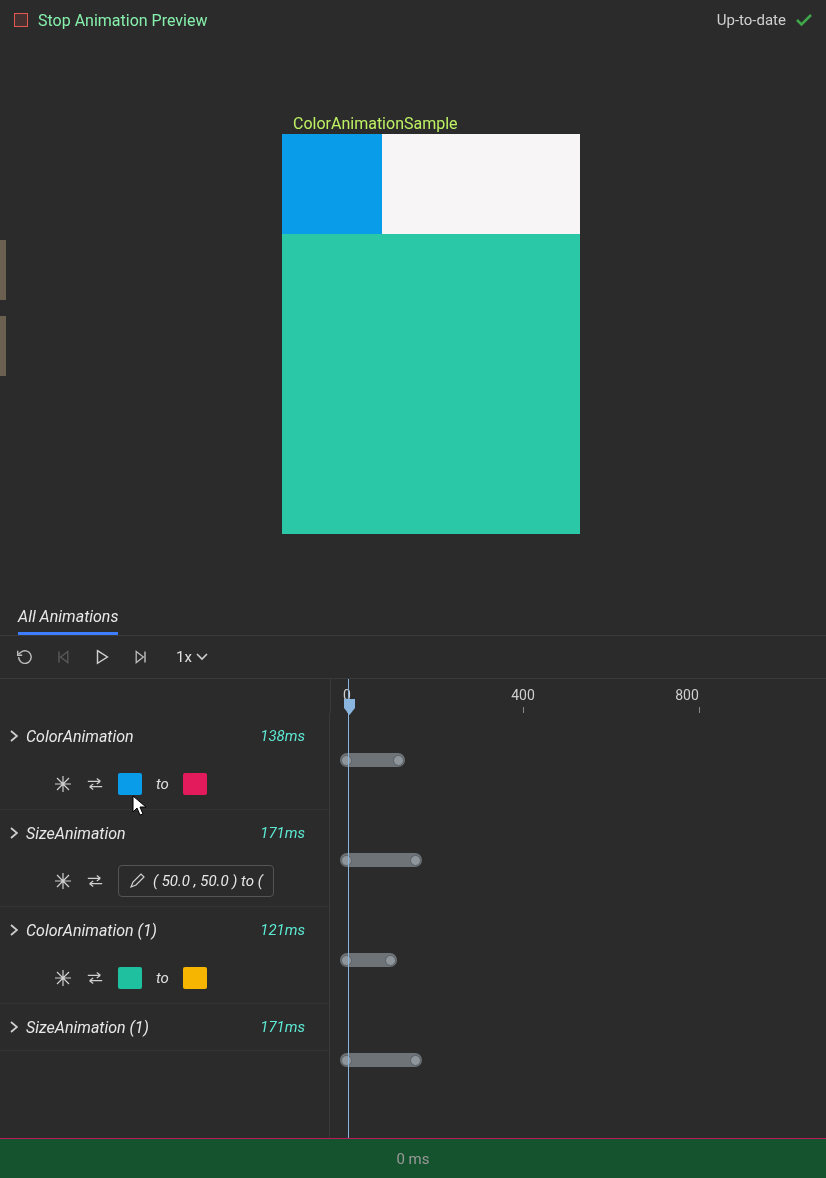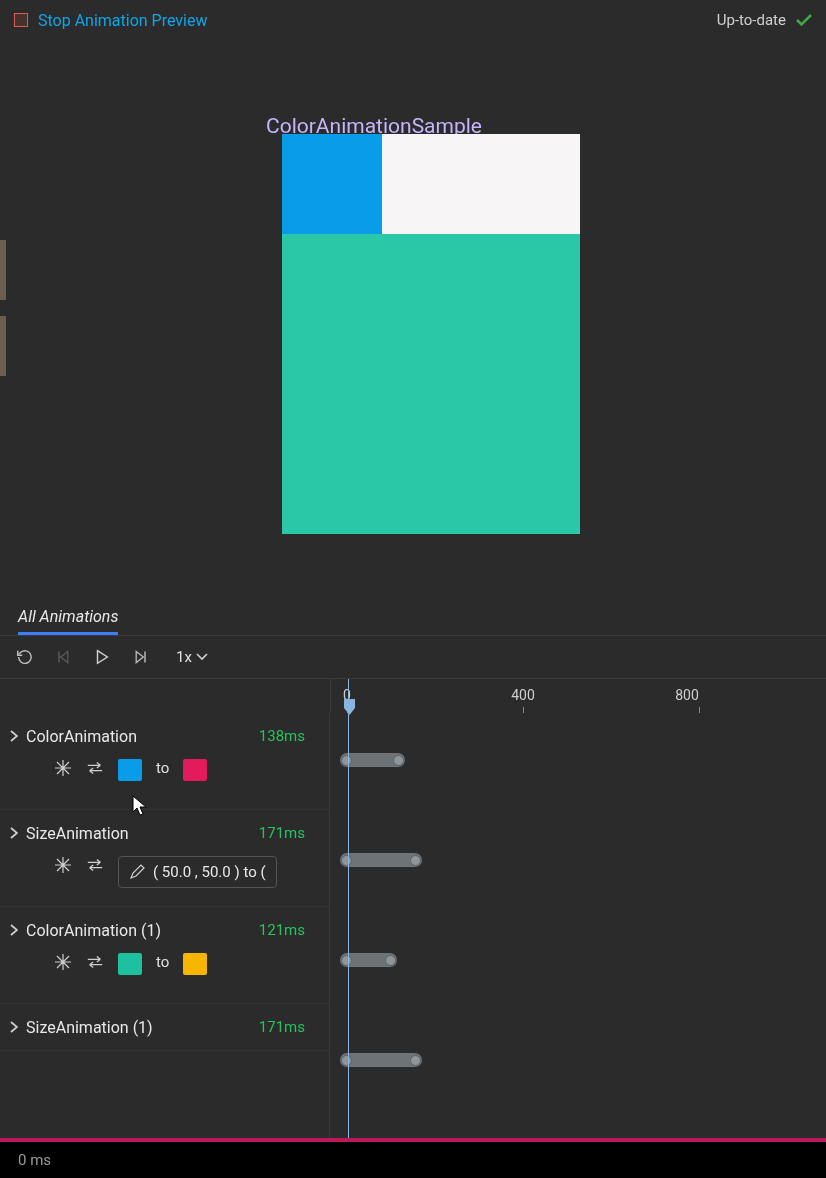--- a/index.html
+++ b/index.html
@@ -2,28 +2,28 @@
 <html><head>
 <meta charset="utf-8">
 <style>
   * { box-sizing: border-box; margin: 0; padding: 0; }
   html, body { width: 826px; height: 1178px; background: #2b2b2b; color: #d4d4d4; font-family: -apple-system, "Segoe UI", Roboto, sans-serif; font-size: 15px; overflow: hidden; }
   .root { display: flex; flex-direction: column; height: 100%; }
 
   
   .topbar { display: flex; align-items: center; height: 40px; padding: 0 14px; gap: 10px; }
   .stop-icon-box { width: 14px; height: 14px; border: 1.5px solid #e05a4f; background: rgba(224,90,79,0.15); }
-  .topbar-title { color: #0ea5e9; font-size: 16px; }
+  .topbar-title { color: #86efac; font-size: 16px; }
   .spacer { flex: 1; }
   .status-text { color: #d0d0d0; font-size: 15px; }
   .check-icon { width: 16px; height: 14px; }
 
   
   .preview-area { height: 560px; position: relative; background: #2b2b2b; }
-  .preview-title { position: absolute; left: 266px; top: 74px; color: #c4b5fd; font-size: 21px; }
+  .preview-title { position: absolute; left: 293px; top: 74px; color: #bef264; font-size: 16px; }
   .preview-canvas { position: absolute; left: 282px; top: 94px; width: 298px; height: 400px; background: #2bc8a8; }
   .preview-top-white { position: absolute; left: 0; top: 0; width: 100%; height: 100px; background: #f8f5f7; }
   .preview-blue { position: absolute; left: 0; top: 0; width: 100px; height: 100px; background: #099de9; }
 
   
   .left-edge { position: absolute; left: 0; top: 200px; width: 6px; height: 60px; background: #6b5f4f; }
   .left-edge2 { position: absolute; left: 0; top: 276px; width: 6px; height: 60px; background: #6b5f4f; }
 
   
   .tab-row { display: flex; align-items: flex-end; height: 36px; padding: 0 18px; border-bottom: 1px solid #3a3a3a; }
@@ -36,42 +36,42 @@
   .speed { display: flex; align-items: center; gap: 4px; color: #e0e0e0; margin-left: 6px; }
 
   
   .timeline-wrap { position: relative; flex: 1; border-top: 1px solid #3a3a3a; }
   .timeline-header { position: absolute; left: 330px; right: 0; top: 0; height: 34px; border-left: 1px solid #3a3a3a; }
   .tick-label { position: absolute; top: 8px; color: #cfcfcf; font-size: 14px; transform: translateX(-50%); }
   .tick-mark { position: absolute; top: 28px; width: 1px; height: 6px; background: #888; }
   .playhead { position: absolute; top: 0; bottom: 0; width: 0; border-left: 1.5px solid #8ab5de; z-index: 5; }
   .playhead-handle { position: absolute; left: -5.5px; top: 20px; width: 11px; height: 16px; }
 
-  .track-area { position: absolute; left: 0; right: 0; top: 34px; bottom: 40px; overflow: hidden; }
+  .track-area { position: absolute; left: 0; right: 0; top: 34px; bottom: 40px; overflow: hidden; font-style: italic; }
   .row-block { border-bottom: 1px solid #333; position: relative; }
   .row-header { display: flex; align-items: center; height: 46px; padding: 0 12px 0 26px; gap: 10px; position: relative; }
   .chevron { position: absolute; left: 10px; color: #cfcfcf; font-size: 13px; }
   .row-name { color: #e8e8e8; font-size: 16px; }
-  .row-duration { margin-left: auto; margin-right: 12px; color: #22c55e; font-size: 15px; }
-  .row-detail { display: flex; align-items: flex-start; height: 50px; padding: 0 12px 0 54px; gap: 14px; position: relative; }
+  .row-duration { margin-left: auto; margin-right: 12px; color: #5eead4; font-size: 15px; }
+  .row-detail { display: flex; align-items: center; height: 50px; padding: 0 12px 0 54px; gap: 14px; position: relative; }
   .mini-icon { width: 18px; height: 18px; color: #cfcfcf; }
   .swatch { width: 24px; height: 22px; border-radius: 2px; }
   .to-text { color: #e0e0e0; font-size: 15px; }
   .pill-field { display: flex; align-items: center; gap: 8px; height: 32px; padding: 9px 10px; border: 1px solid #555; border-radius: 4px; background: #2b2b2b; color: #e8e8e8; font-size: 15px; white-space: nowrap; overflow: hidden; }
   .pencil { width: 16px; height: 16px; color: #cfcfcf; flex-shrink: 0; }
 
   .left-panel { position: absolute; left: 0; top: 0; bottom: 0; width: 330px; border-right: 1px solid #3a3a3a; z-index: 2; }
   .right-panel { position: absolute; left: 330px; right: 0; top: 0; bottom: 0; }
 
   .bar { position: absolute; height: 14px; background: #6d7377; border-radius: 8px; }
   .bar-dot { position: absolute; width: 11px; height: 11px; border-radius: 50%; background: #8e969b; top: 1.5px; border: 1px solid #5a6064; }
 
   .cursor-overlay { position: absolute; z-index: 10; width: 18px; height: 22px; }
 
-  .footer { position: absolute; left: 0; right: 0; bottom: 0; height: 40px; display: flex; align-items: center; padding: 0 18px; background: #000000; border-top: 4px solid #be185d; }
+  .footer { position: absolute; left: 0; right: 0; bottom: 0; height: 40px; display: flex; align-items: center; padding: 0 18px; background: #14532d; border-top: 1px solid #be185d; justify-content: center; }
   .footer-time { color: #9a9a9a; font-size: 15px; }
 
   svg { display: block; }
 </style>
 </head>
 <body>
 
 <div class="root">
 
   <div class="topbar">

